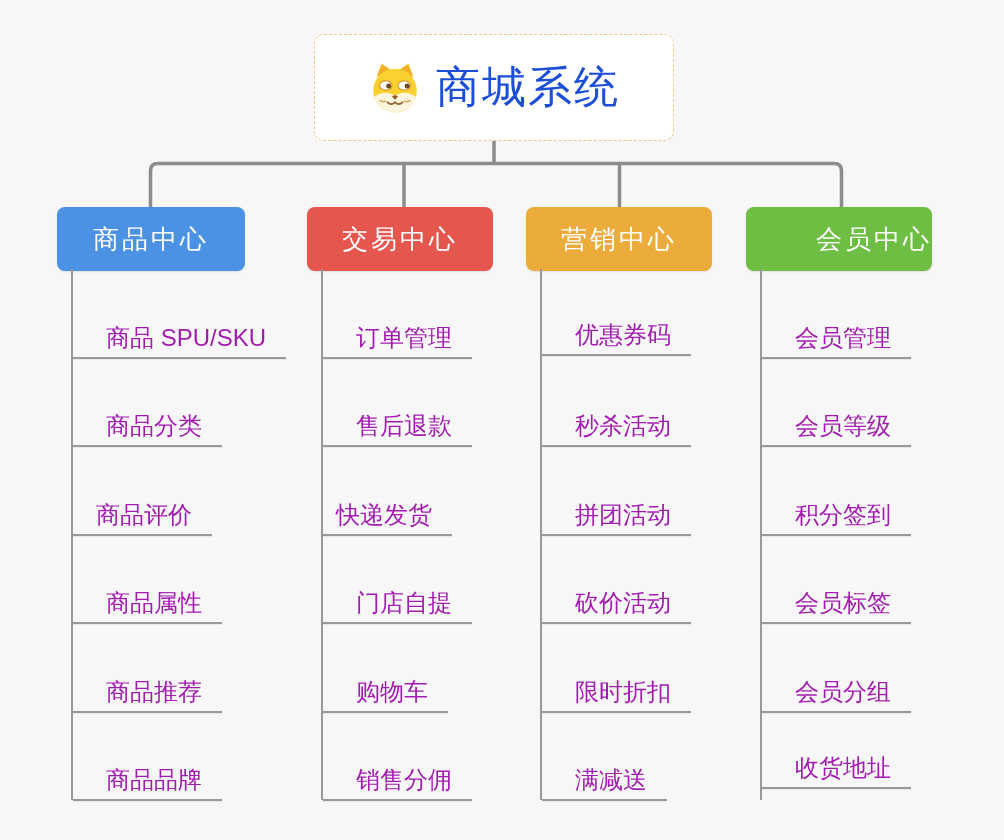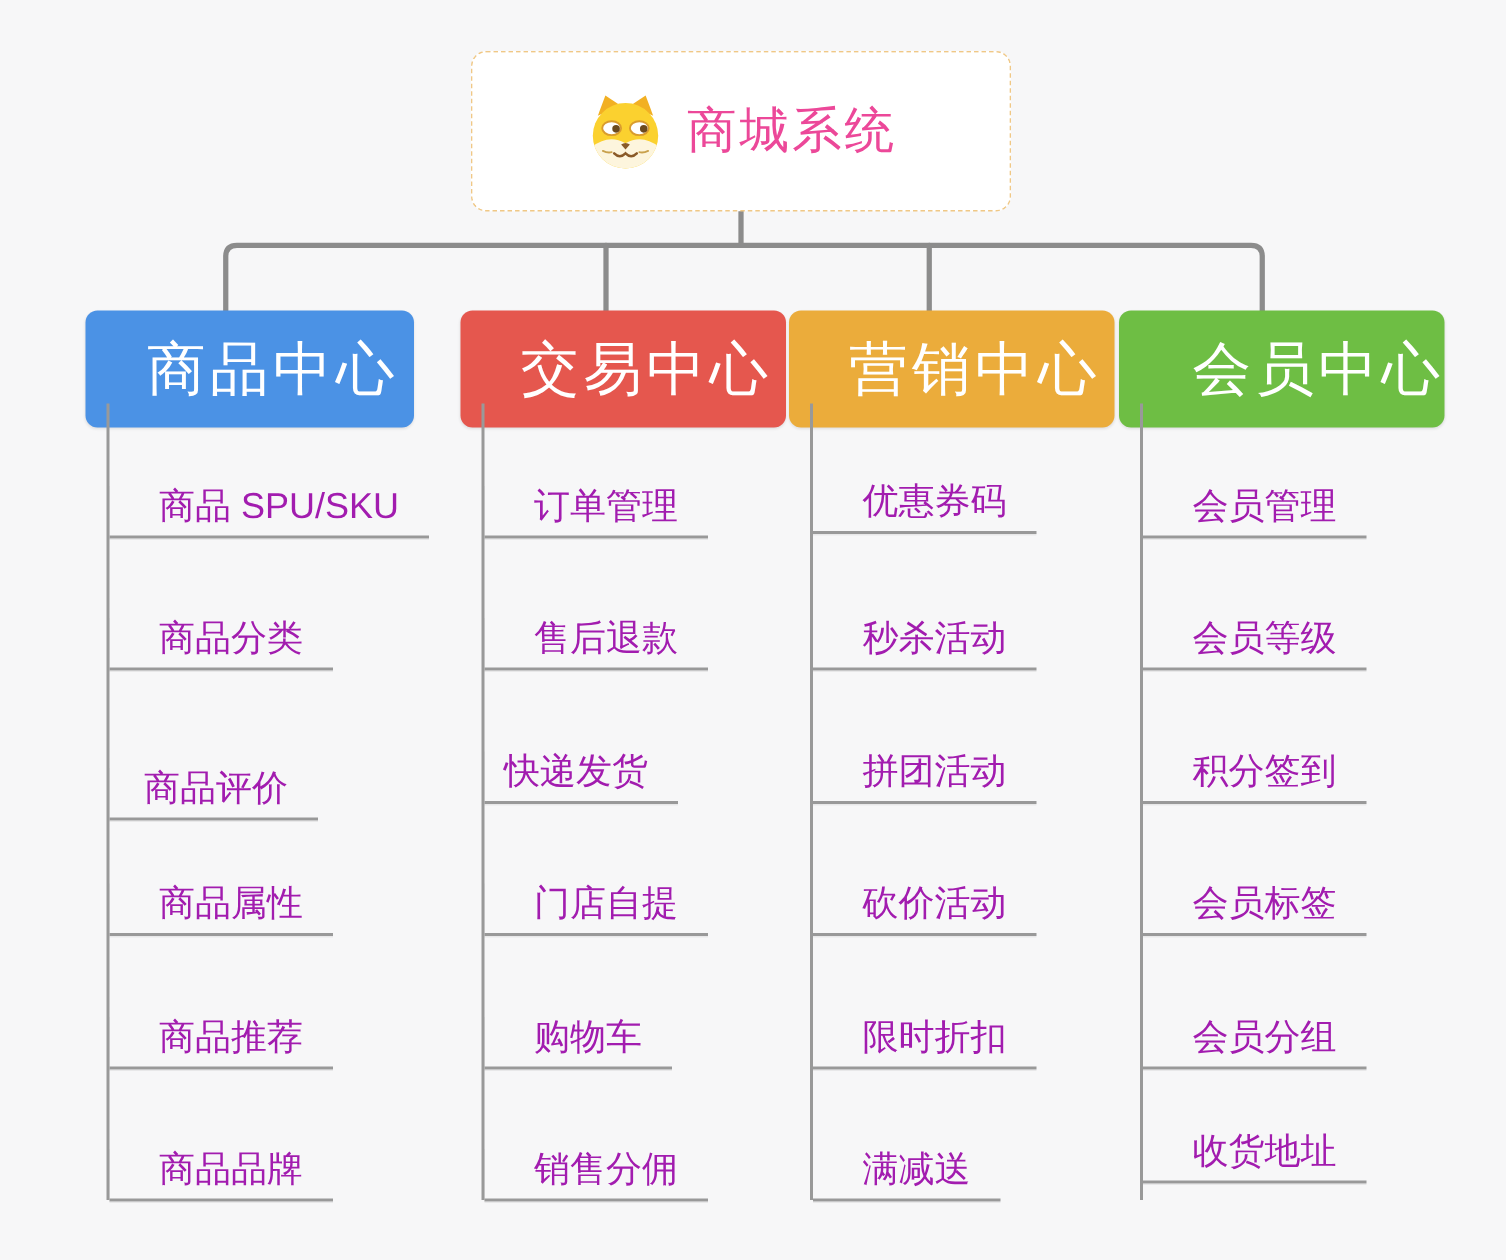--- a/index.html
+++ b/index.html
@@ -6,28 +6,27 @@
   .stage{position:relative;width:1004px;height:840px;background:#f7f7f8;overflow:hidden;}
 
   .connectors{position:absolute;left:0;top:0;width:1004px;height:840px;pointer-events:none;}
 
   .root-node{
     position:absolute;left:314px;top:34px;width:360px;height:107px;
     background:#ffffff;border:1px dashed #f0c886;border-radius:10px;
     display:flex;align-items:center;justify-content:center;gap:14px;
     box-sizing:border-box;cursor:pointer;
   }
-  .root-title{font-size:33px;letter-spacing:2px;color:#ec4899;}
+  .root-title{font-size:44px;letter-spacing:2px;color:#1d4ed8;}
 
   .branch-box{
-    position:absolute;top:207px;height:78px;border-radius:8px;
+    position:absolute;top:207px;height:64px;border-radius:8px;
     display:flex;align-items:center;justify-content:center;
-    color:#ffffff;font-size:39px;letter-spacing:3px;cursor:pointer;
+    color:#ffffff;font-size:26px;letter-spacing:3px;cursor:pointer;
     box-shadow:0 1px 2px rgba(0,0,0,0.10);
-    padding-left:31px;
   }
 
   .column{position:absolute;top:269px;height:531px;border-left:2px solid #999999;}
   .leaf{
     position:absolute;left:0;width:max-content;
     padding:0 20px 4px 33px;border-bottom:2px solid #999999;
     font-size:24px;line-height:30px;color:#a21caf;cursor:pointer;
     box-shadow:0 1px 0 rgba(0,0,0,0.06);
   }
 </style>
@@ -69,21 +68,21 @@
     <span class="root-title">商城系统</span>
   </div>
 
   <div id="branches">
       <div class="branch-box" style="left: 57px; width: 188px; background: rgb(75, 146, 229);">
         <span>商品中心</span>
       </div>
       <div class="column" style="left: 71px; border-left-color: rgb(153, 153, 153);">
         <div class="leaf" style="top: 53.5px; border-bottom-color: rgb(153, 153, 153);">商品 SPU/SKU</div>
         <div class="leaf" style="top: 142px; border-bottom-color: rgb(153, 153, 153);">商品分类</div>
-        <div class="leaf" style="top: 242px; border-bottom-color: rgb(153, 153, 153); padding-left: 23px;">商品评价</div>
+        <div class="leaf" style="top: 231px; border-bottom-color: rgb(153, 153, 153); padding-left: 23px;">商品评价</div>
         <div class="leaf" style="top: 319px; border-bottom-color: rgb(153, 153, 153);">商品属性</div>
         <div class="leaf" style="top: 407.5px; border-bottom-color: rgb(153, 153, 153);">商品推荐</div>
         <div class="leaf" style="top: 496px; border-bottom-color: rgb(153, 153, 153);">商品品牌</div>
       </div>
       <div class="branch-box" style="left: 307px; width: 186px; background: rgb(229, 87, 78);">
         <span>交易中心</span>
       </div>
       <div class="column" style="left: 321px; border-left-color: rgb(153, 153, 153);">
         <div class="leaf" style="top: 53.5px; border-bottom-color: rgb(153, 153, 153);">订单管理</div>
         <div class="leaf" style="top: 142px; border-bottom-color: rgb(153, 153, 153);">售后退款</div>

